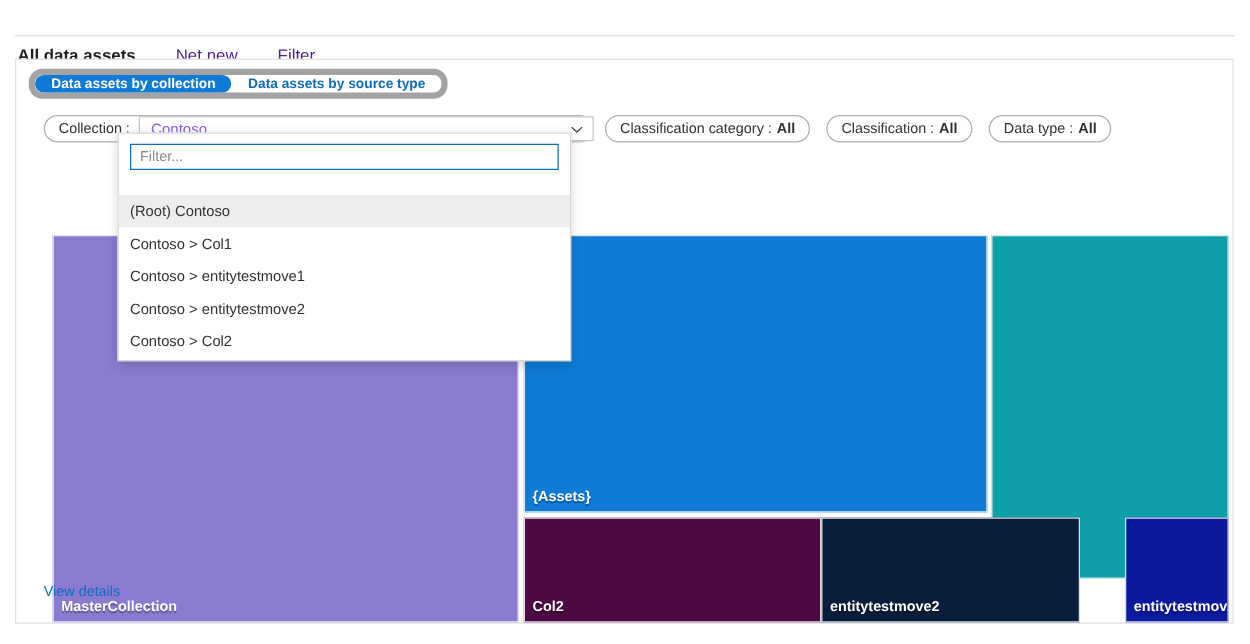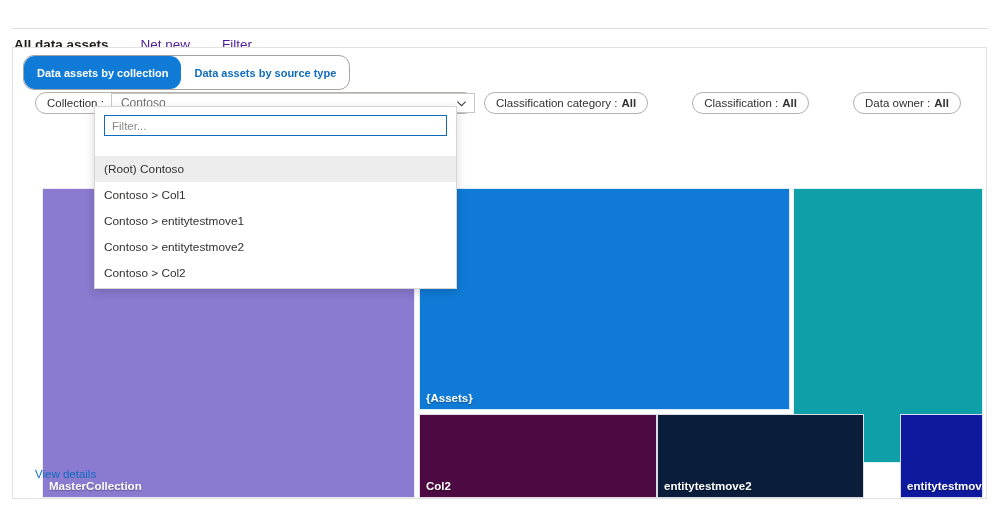--- a/index.html
+++ b/index.html
@@ -71,22 +71,22 @@
     border: 1px solid #e3e1df;
     background: #ffffff;
     box-sizing: border-box;
   }
 
   
   #toggle {
     position: absolute;
     left: 10px;
     top: 7px;
-    height: 35px;
-    border: 1px solid #a3a3a3;
+    height: 24px;
+    border: 5px solid #a3a3a3;
     border-radius: 11px;
     display: flex;
     align-items: stretch;
     box-sizing: border-box;
     background: #ffffff;
   }
   .toggle-seg {
     font-size: 11px;
     font-weight: bold;
     line-height: 18px;
@@ -103,21 +103,20 @@
     color: #ffffff;
   }
 
   
   #filters {
     position: absolute;
     left: 10px;
     top: 44px;
     display: flex;
     align-items: center;
-    gap: 31px;
   }
   .pill {
     height: 22px;
     border: 1px solid #b3b0ad;
     border-radius: 12px;
     display: flex;
     align-items: center;
     padding: 0 11px;
     font-size: 11.5px;
     color: #323130;
@@ -162,21 +161,21 @@
     background: #fff;
     display: flex;
     align-items: center;
     justify-content: space-between;
     box-sizing: border-box;
     padding: 0 7px 0 9px;
     margin-right: -1px;
   }
   #collection-combo .cval {
     font-size: 12px;
-    color: #737373;
+    color: #8b5cf6;
   }
   .chev {
     width: 11px;
     height: 11px;
     display: block;
   }
 
   
   #dropdown {
     position: absolute;
@@ -286,21 +285,21 @@
   <div id="filters" style="left:471px;">
     <div class="pill">
       <span>Classification category :</span>
       <span class="pill-val">All</span>
     </div>
     <div class="pill">
       <span>Classification :</span>
       <span class="pill-val">All</span>
     </div>
     <div class="pill">
-      <span>Data owner :</span>
+      <span>Data type :</span>
       <span class="pill-val">All</span>
     </div>
   </div>
 
   <div id="treemap">
     <div class="tile" style="background: rgb(138, 122, 208); left: 12px; top: 48px; width: 373px; height: 310px;">
       <span class="tlabel">MasterCollection</span>
     </div>
     <div class="tile" style="background: rgb(15, 123, 214); left: 389px; top: 48px; width: 371px; height: 222px;">
       <span class="tlabel">{Assets}</span>

